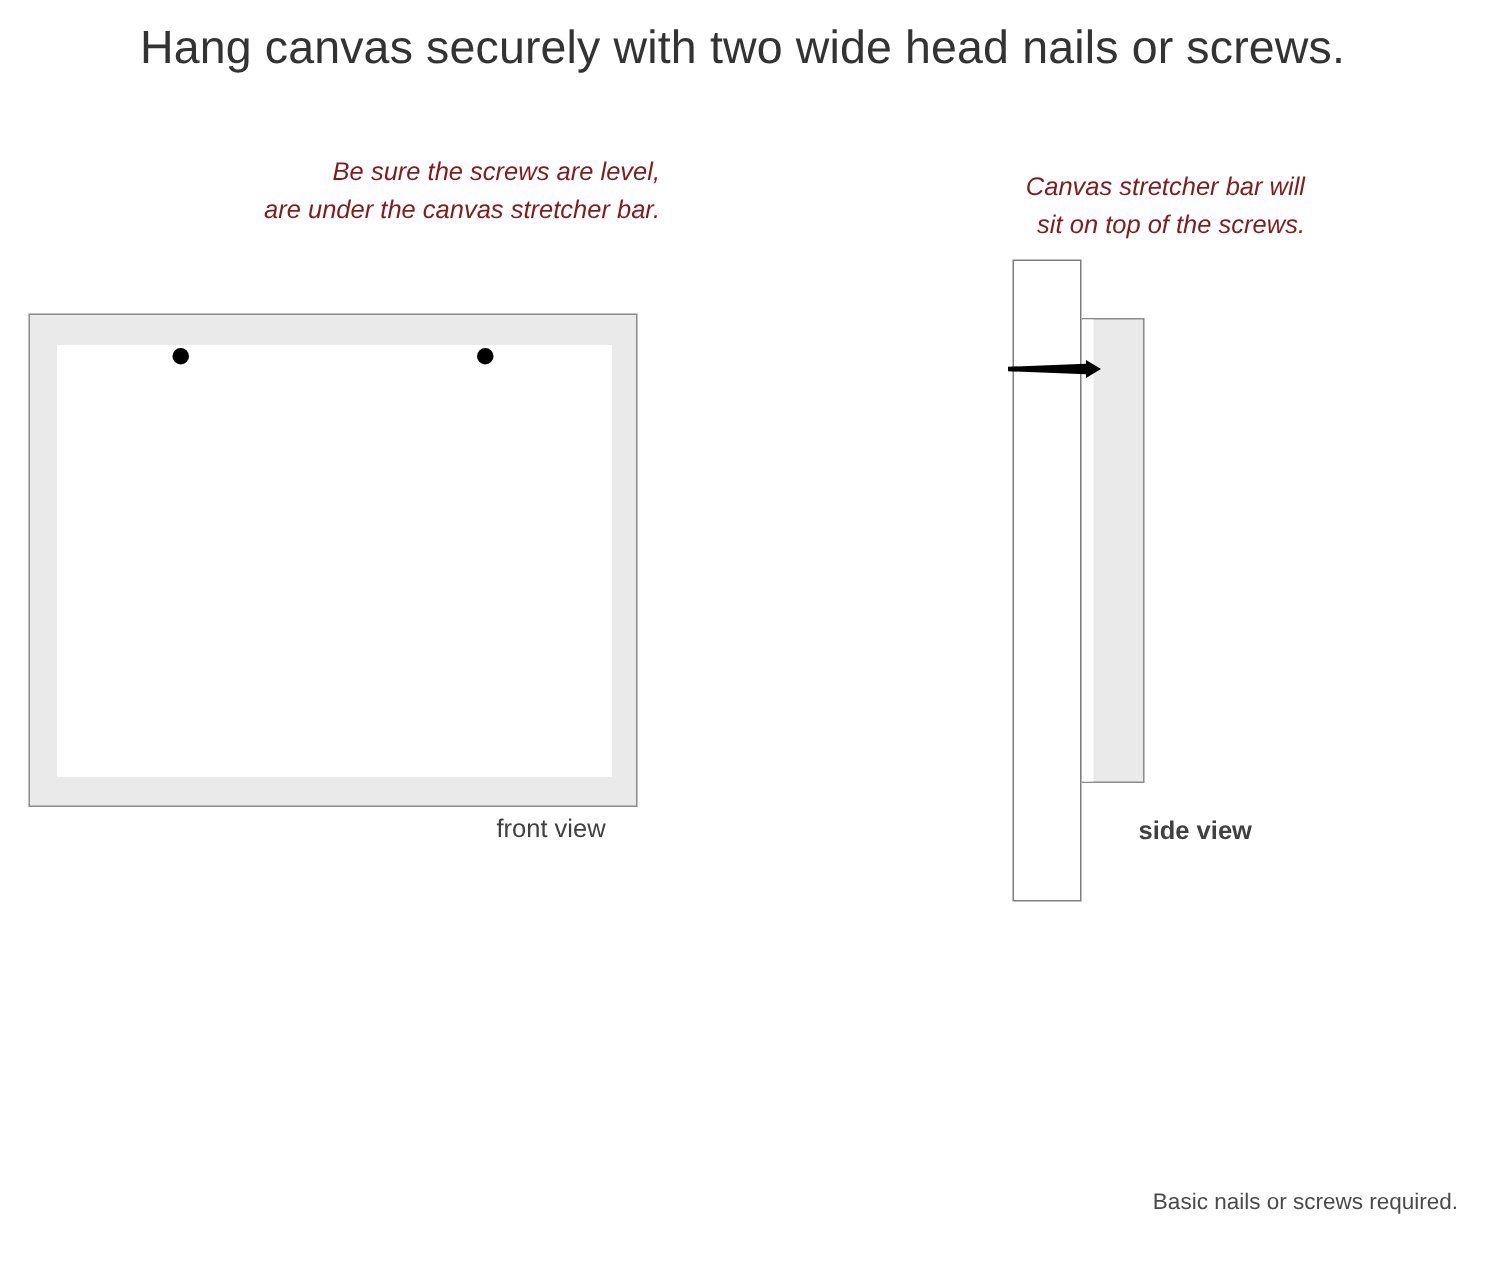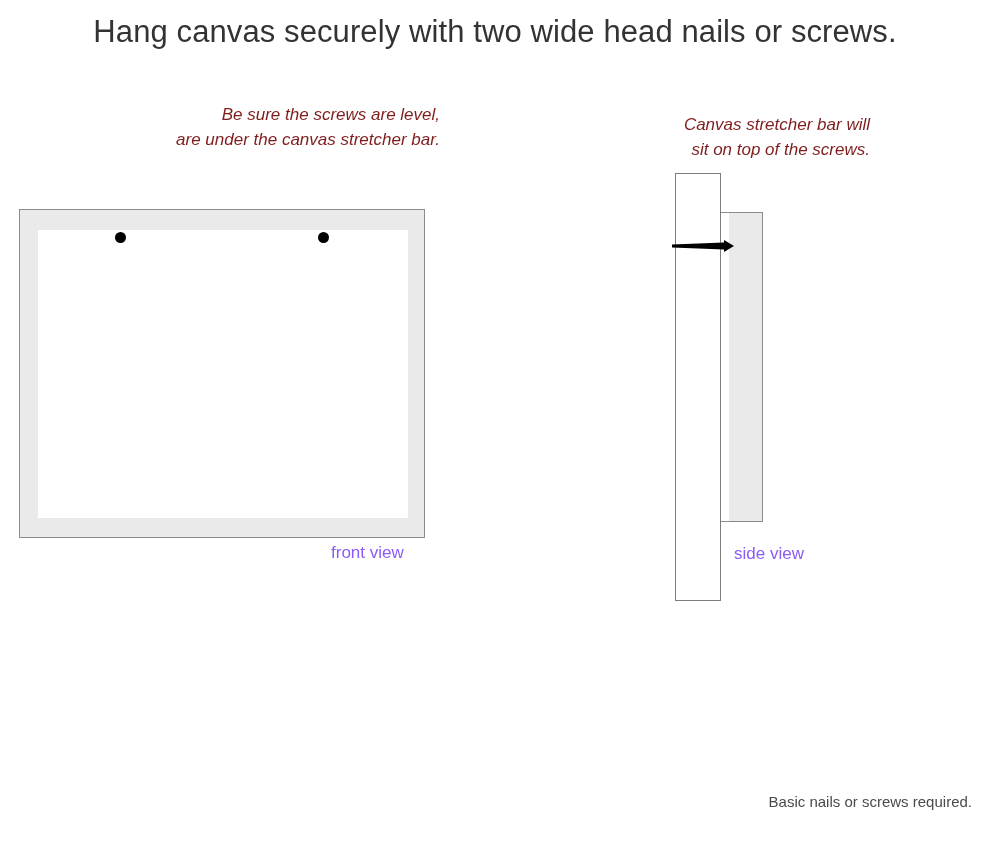--- a/index.html
+++ b/index.html
@@ -132,25 +132,25 @@
     top: 70px;
     width: 62px;
     height: 12px;
     z-index: 4;
   }
 
   
   .caption {
     position: absolute;
     font-size: 17px;
-    color: #8b5cf6;
+    color: #404040;
     white-space: nowrap;
   }
   .caption-front { left: 331px; top: 543px; }
-  .caption-side  { left: 734px; top: 544px; }
+  .caption-side  { left: 759px; top: 544px; font-weight: bold; }
 
   
   .footer {
     position: absolute;
     right: 18px;
     top: 791px;
     text-align: right;
     font-size: 15px;
     line-height: 21px;
     color: #4a4a4a;

